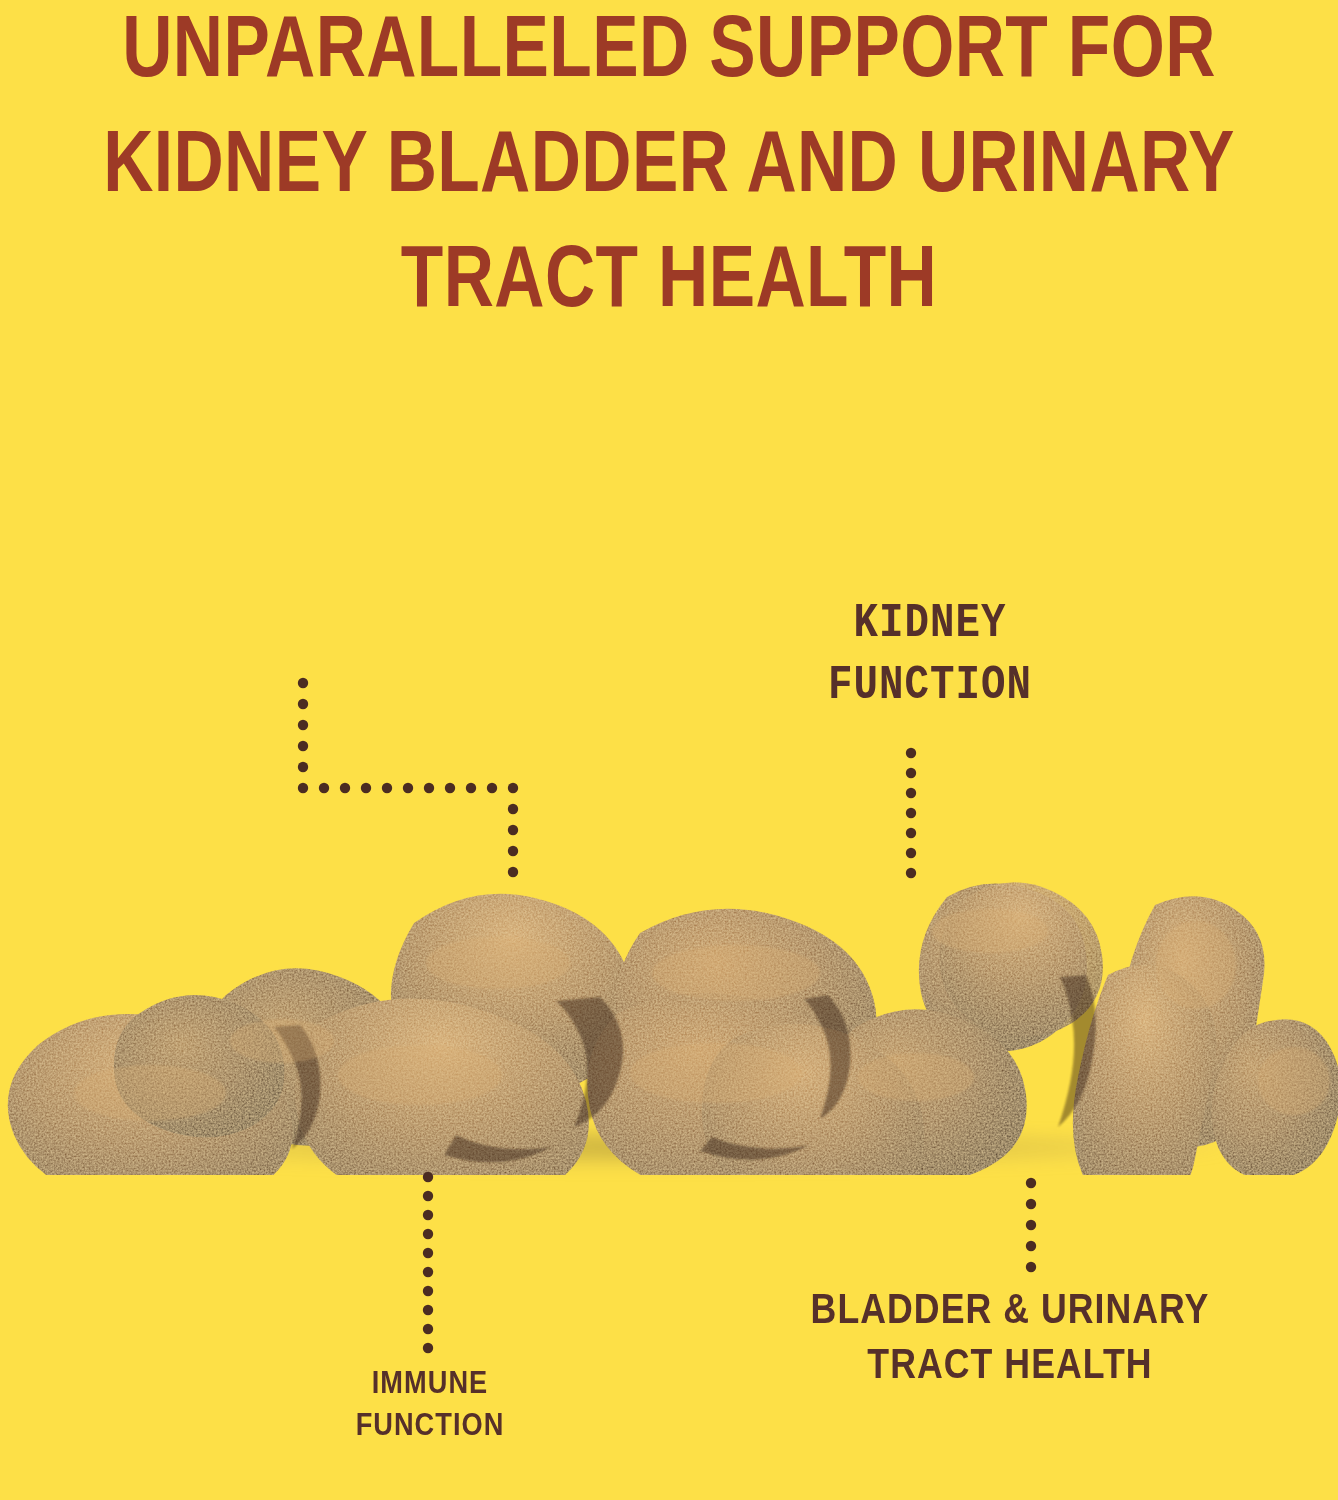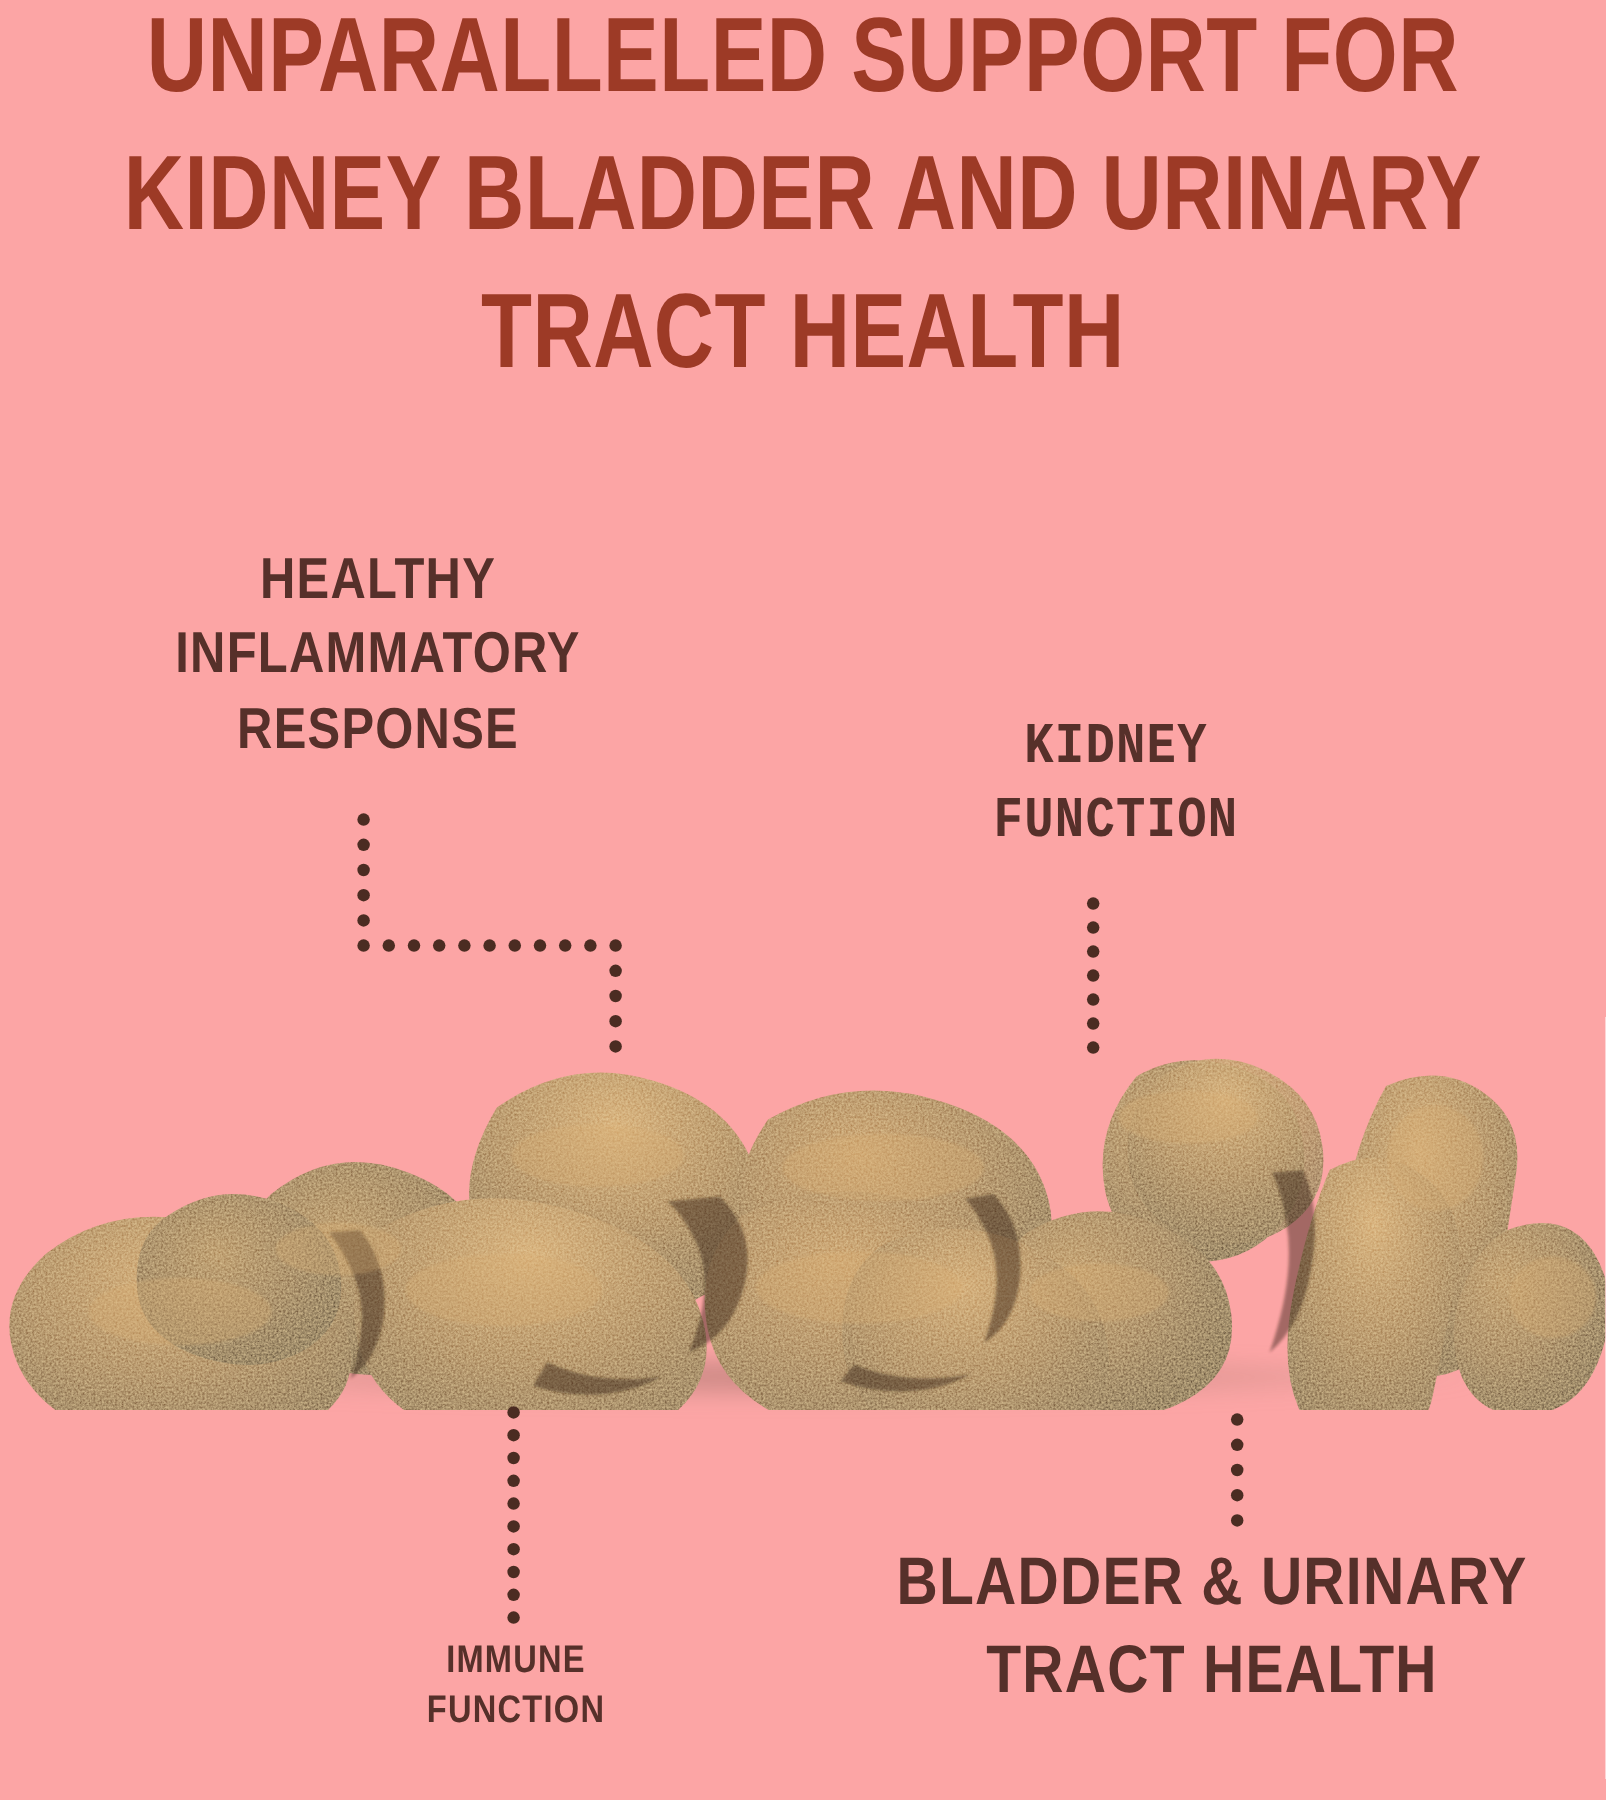--- a/index.html
+++ b/index.html
@@ -5,21 +5,21 @@
 <style>
   html, body {
     margin: 0;
     padding: 0;
     background: #ffffff;
   }
   #stage {
     position: relative;
     width: 1338px;
     height: 1500px;
-    background: #fca5a5;
+    background: #fde047;
     overflow: hidden;
     font-family: "Liberation Sans", "DejaVu Sans", sans-serif;
   }
 
   
   .headline {
     position: absolute;
     left: 0;
     top: 0;
     width: 1338px;
@@ -93,21 +93,21 @@
   #label-immune {
     left: 230px;
     top: 1362px;
     width: 400px;
     font-size: 32px;
   }
   #label-bladder {
     left: 700px;
     top: 1282px;
     width: 620px;
-    font-size: 56px;
+    font-size: 42px;
   }
 
   
   .leader {
     position: absolute;
   }
   .leader svg { display: block; overflow: visible; }
   .dot { fill: #4b2c22; }
 
   #leader-inflammatory { left: 292px; top: 678px; }
@@ -278,25 +278,20 @@
           <ellipse cx="420" cy="230" rx="82" ry="30"></ellipse>
           <ellipse cx="716" cy="228" rx="86" ry="30"></ellipse>
           <ellipse cx="916" cy="232" rx="58" ry="24"></ellipse>
           <ellipse cx="1294" cy="236" rx="36" ry="34"></ellipse>
           <ellipse cx="282" cy="196" rx="52" ry="22"></ellipse>
         </g>
       </g>
     </svg>
   </div>
 
-  <div class="callout" id="label-inflammatory">
-    <span class="ln">HEALTHY</span>
-    <span class="ln">INFLAMMATORY</span>
-    <span class="ln">RESPONSE</span>
-  </div>
 
   <div class="leader" id="leader-inflammatory">
     <svg width="250" height="210" viewBox="0 0 250 210" xmlns="http://www.w3.org/2000/svg">
       <g class="dot">
         <circle cx="11" cy="5" r="5.2"></circle>
         <circle cx="11" cy="26" r="5.2"></circle>
         <circle cx="11" cy="47" r="5.2"></circle>
         <circle cx="11" cy="68" r="5.2"></circle>
         <circle cx="11" cy="89" r="5.2"></circle>
         <circle cx="11" cy="110" r="5.2"></circle>

